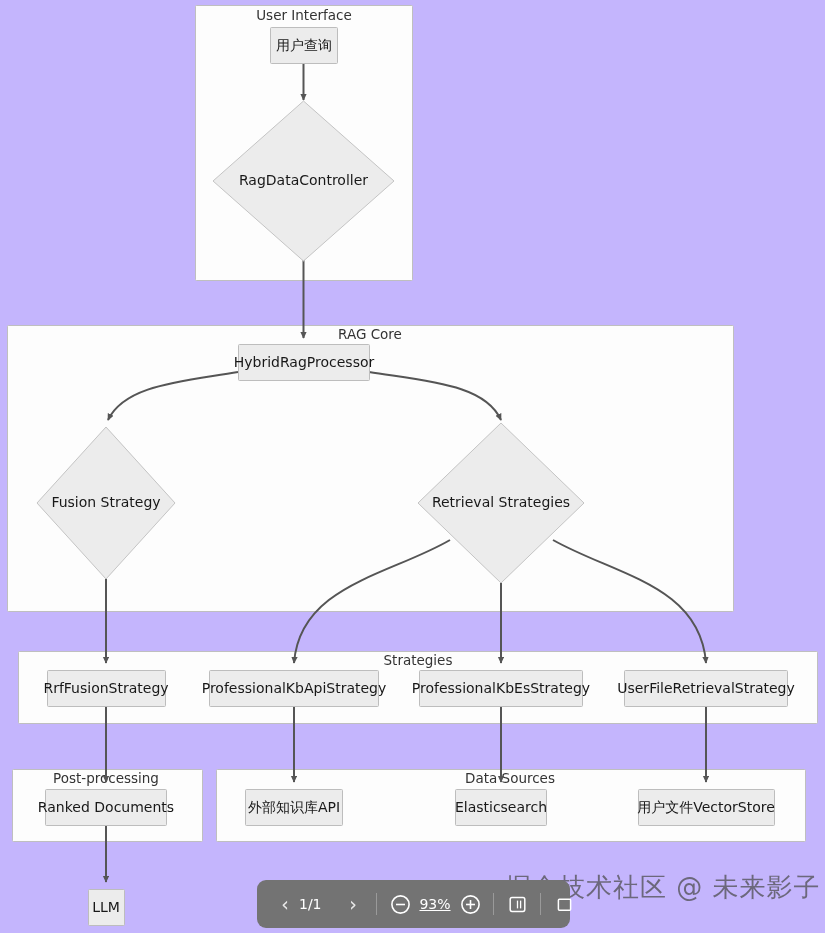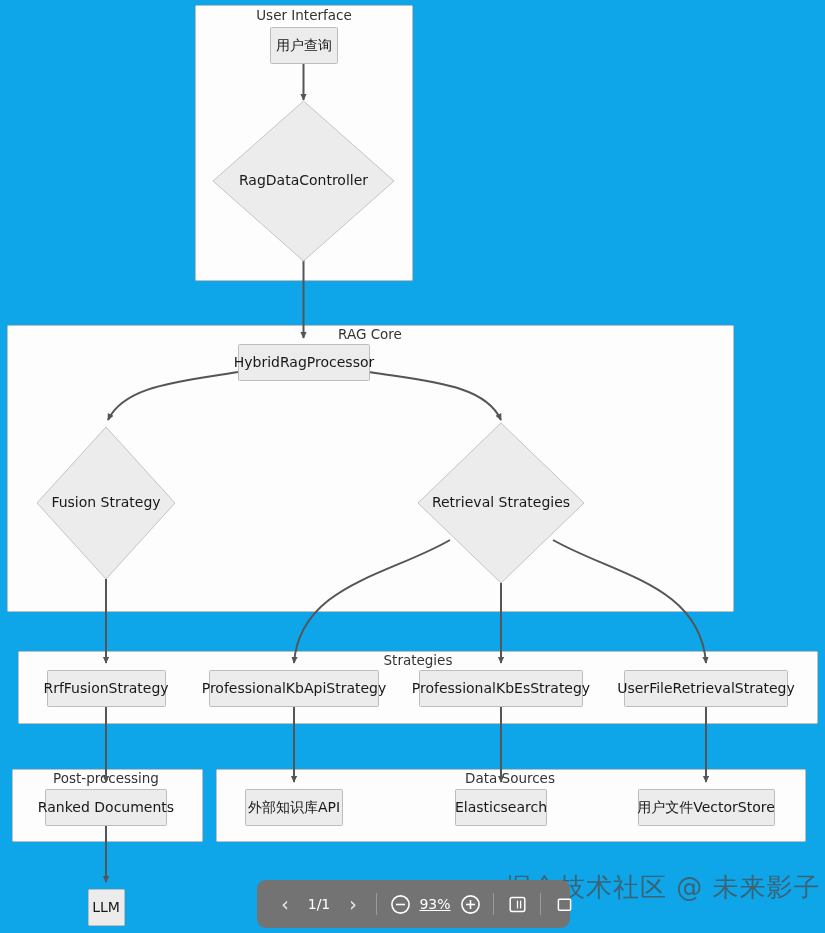--- a/index.html
+++ b/index.html
@@ -8,21 +8,21 @@
     background: #ffffff;
   }
   body {
     font-family: "DejaVu Sans", "Liberation Sans", sans-serif;
   }
   #page {
     position: relative;
     width: 825px;
     height: 933px;
     overflow: hidden;
-    background: #0ea5e9;
+    background: #c4b5fd;
   }
   #diagram-svg {
     position: absolute;
     left: 0;
     top: 0;
     width: 825px;
     height: 933px;
   }
   .subgraph-rect {
     fill: #fdfdfd;
@@ -102,21 +102,20 @@
     color: #ffffff;
     flex: none;
   }
   .tb-chevron {
     font-size: 19px;
     line-height: 1;
     color: #e8e8e8;
   }
   .tb-page-label {
     min-width: 40px;
-    text-align: center;
     font-size: 14px;
     color: #ffffff;
     flex: none;
   }
   .tb-sep {
     width: 1px;
     height: 22px;
     background: #9a9a9a;
     margin: 0 9px;
     flex: none;

